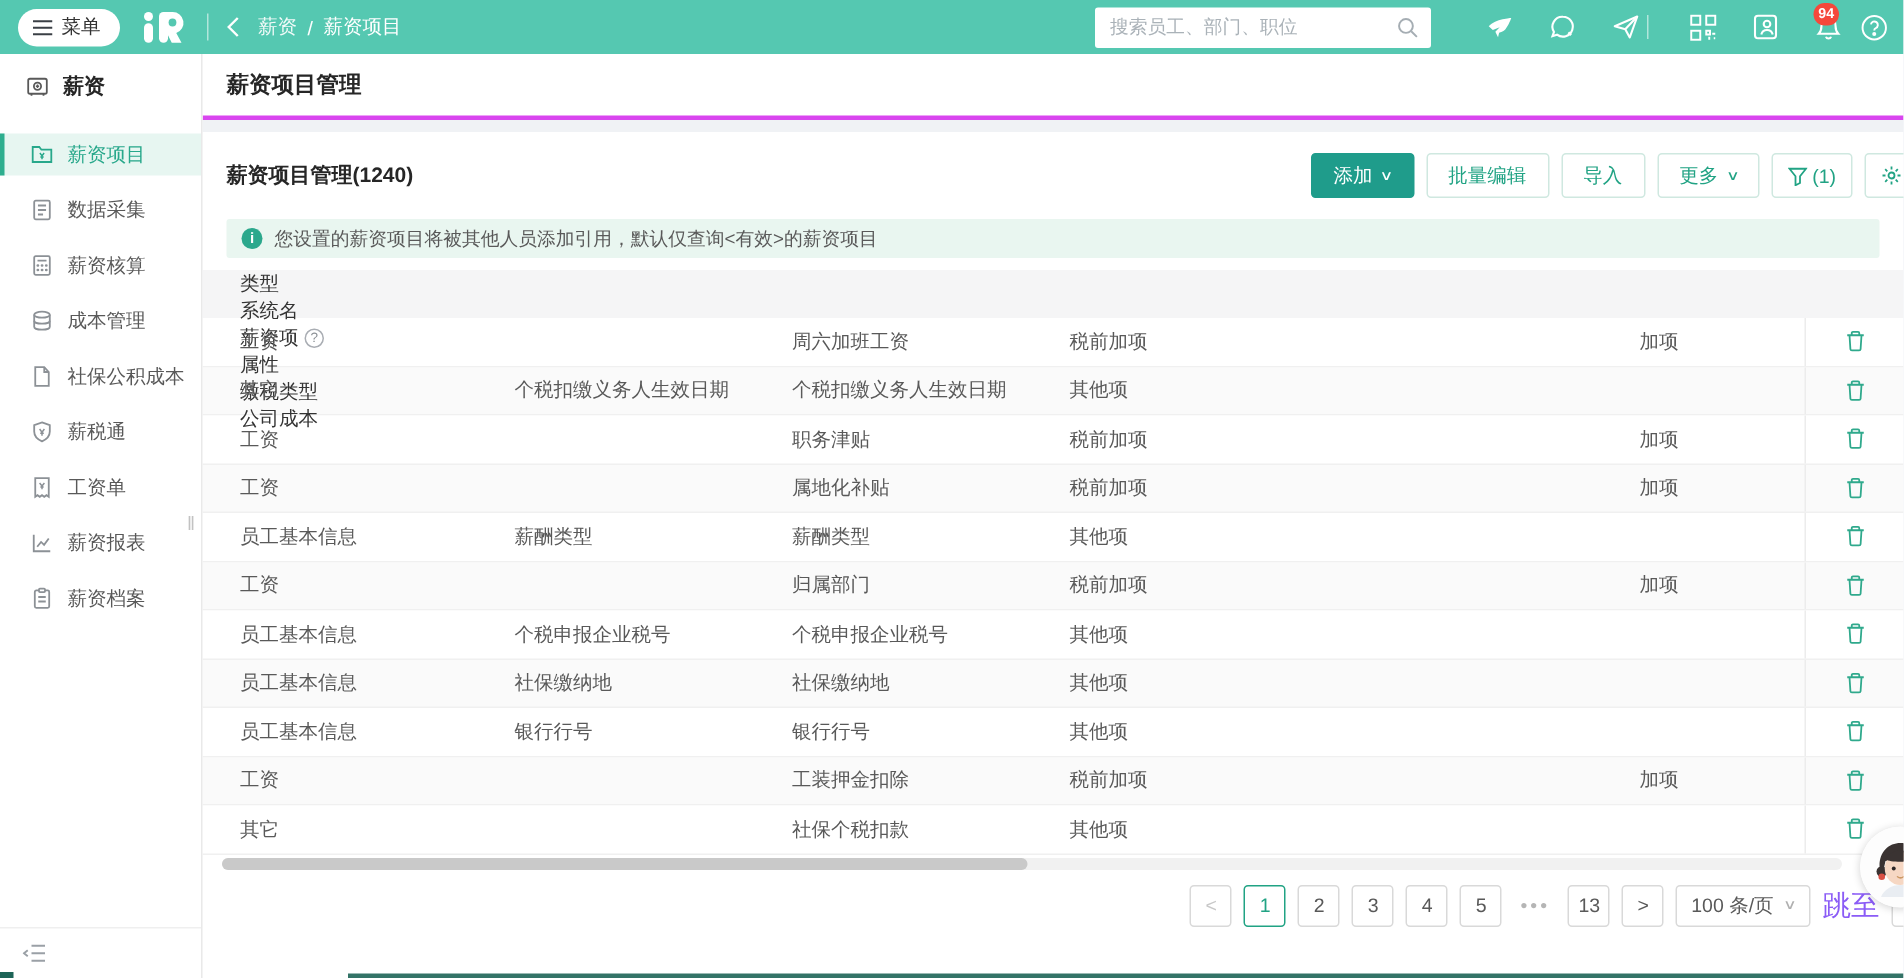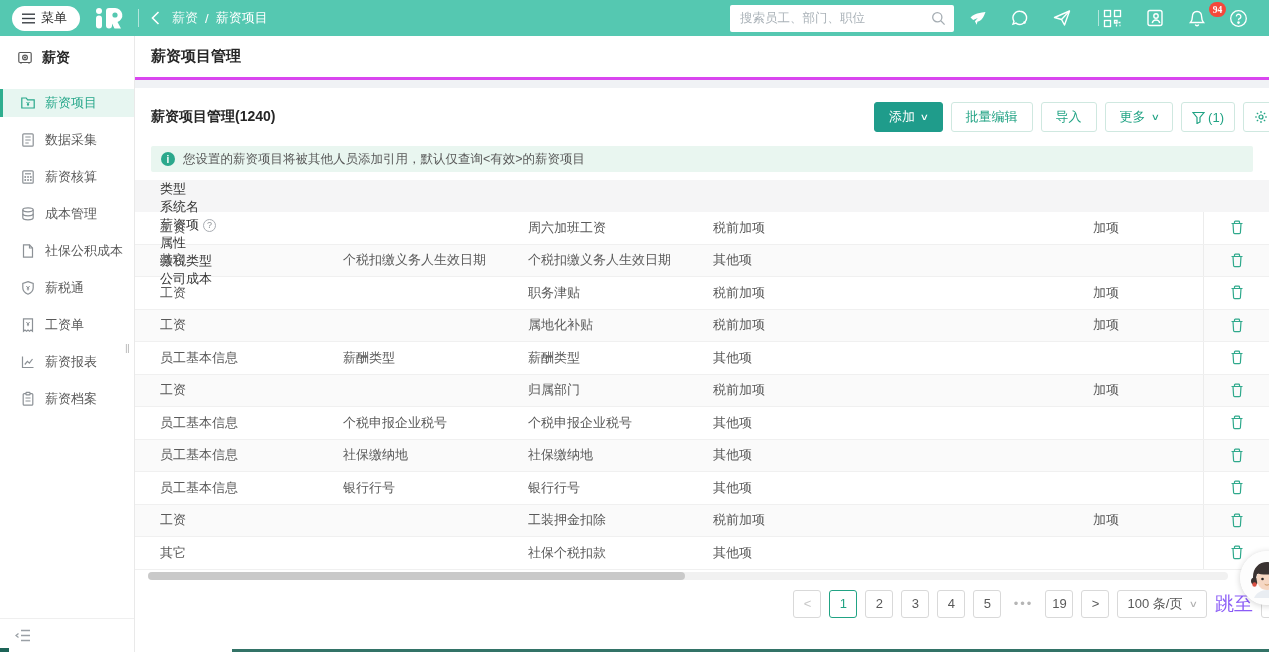--- a/index.html
+++ b/index.html
@@ -10,21 +10,21 @@
   .menu-pill { display:flex; align-items:center; gap:6px; background:#fff; border:none; border-radius:14px; height:25px; padding:0 13px 0 10px; font-size:13px; color:#333; cursor:pointer; font-family:inherit; }
   .logo { margin-left:10px; display:flex; align-items:center; }
   .tb-sep { width:1px; height:18px; background:rgba(255,255,255,.55); margin:0 12px 0 10px; }
   .back-chev { color:#fff; font-size:16px; margin-right:12px; display:flex; align-items:center; }
   .crumbs { color:#fff; font-size:13px; display:flex; align-items:center; gap:7px; }
   .crumbs .lite { opacity:.92; }
   .search { margin-left:auto; width:224px; height:27px; background:#fff; border-radius:2px; display:flex; align-items:center; padding:0 8px 0 10px;gap:21px; }
   .search input { border:none; outline:none; flex:1; font-size:12.5px; color:#333; font-family:inherit; }
   .search input::placeholder { color:#aab2b8; }
   .tb-icons { display:flex; align-items:center; margin-left:14px; gap:0; }
-  .tb-ic { width:42px; height:36px; display:flex; align-items:center; justify-content:flex-start; position:relative; cursor:pointer; flex:none;font-family:Liberation Serif, serif; }
+  .tb-ic { width:42px; height:36px; display:flex; align-items:center; justify-content:flex-end; position:relative; cursor:pointer; flex:none; }
   .tb-vert { width:1px; height:16px; background:rgba(255,255,255,.55); margin:0 4px; }
   .badge { position:absolute; top:2px; left:22px; min-width:17px; height:15px; background:#f5483b; border-radius:8px; color:#fff; font-size:9.5px; display:flex; align-items:center; justify-content:center; padding:0 3px; font-weight:bold; }
 
   
   .sidebar { position:absolute; left:0; top:36px; width:135px; height:616px; background:#fff; border-right:1px solid #e9e9e9; z-index:20; }
   .side-head { display:flex; align-items:center; gap:9px; height:44px; padding:0 0 0 17px; font-size:14px; font-weight:bold; color:#262626; }
   .side-head .s-icon { color:#595959; }
   .side-item { display:flex; align-items:center; gap:9px; height:28px; margin:9px 0; padding:0 0 0 17px; font-size:13px; color:#595959; cursor:pointer; border-left:3px solid transparent; }
   .side-item .s-icon { color:#8c9196; display:flex; }
   .side-item.active { background:#e7f6f1; border-left:3px solid #2fae8f; color:#28a88b; }
@@ -541,21 +541,21 @@
     </div>
 
     <div class="pager" id="pager">
         <button class="pg disabled">&lt;</button>
         <button class="pg active">1</button>
         <button class="pg">2</button>
         <button class="pg">3</button>
         <button class="pg">4</button>
         <button class="pg">5</button>
         <button class="pg dots">•••</button>
-        <button class="pg">19</button>
+        <button class="pg">13</button>
         <button class="pg">&gt;</button>
         <div class="size-sel">
           <span>100 条/页</span>
           <span class="chev">∨</span>
         </div>
         <span class="jump-label">跳至</span>
         <input class="jump-input" style="">
       </div>
   </div>
 </div>

